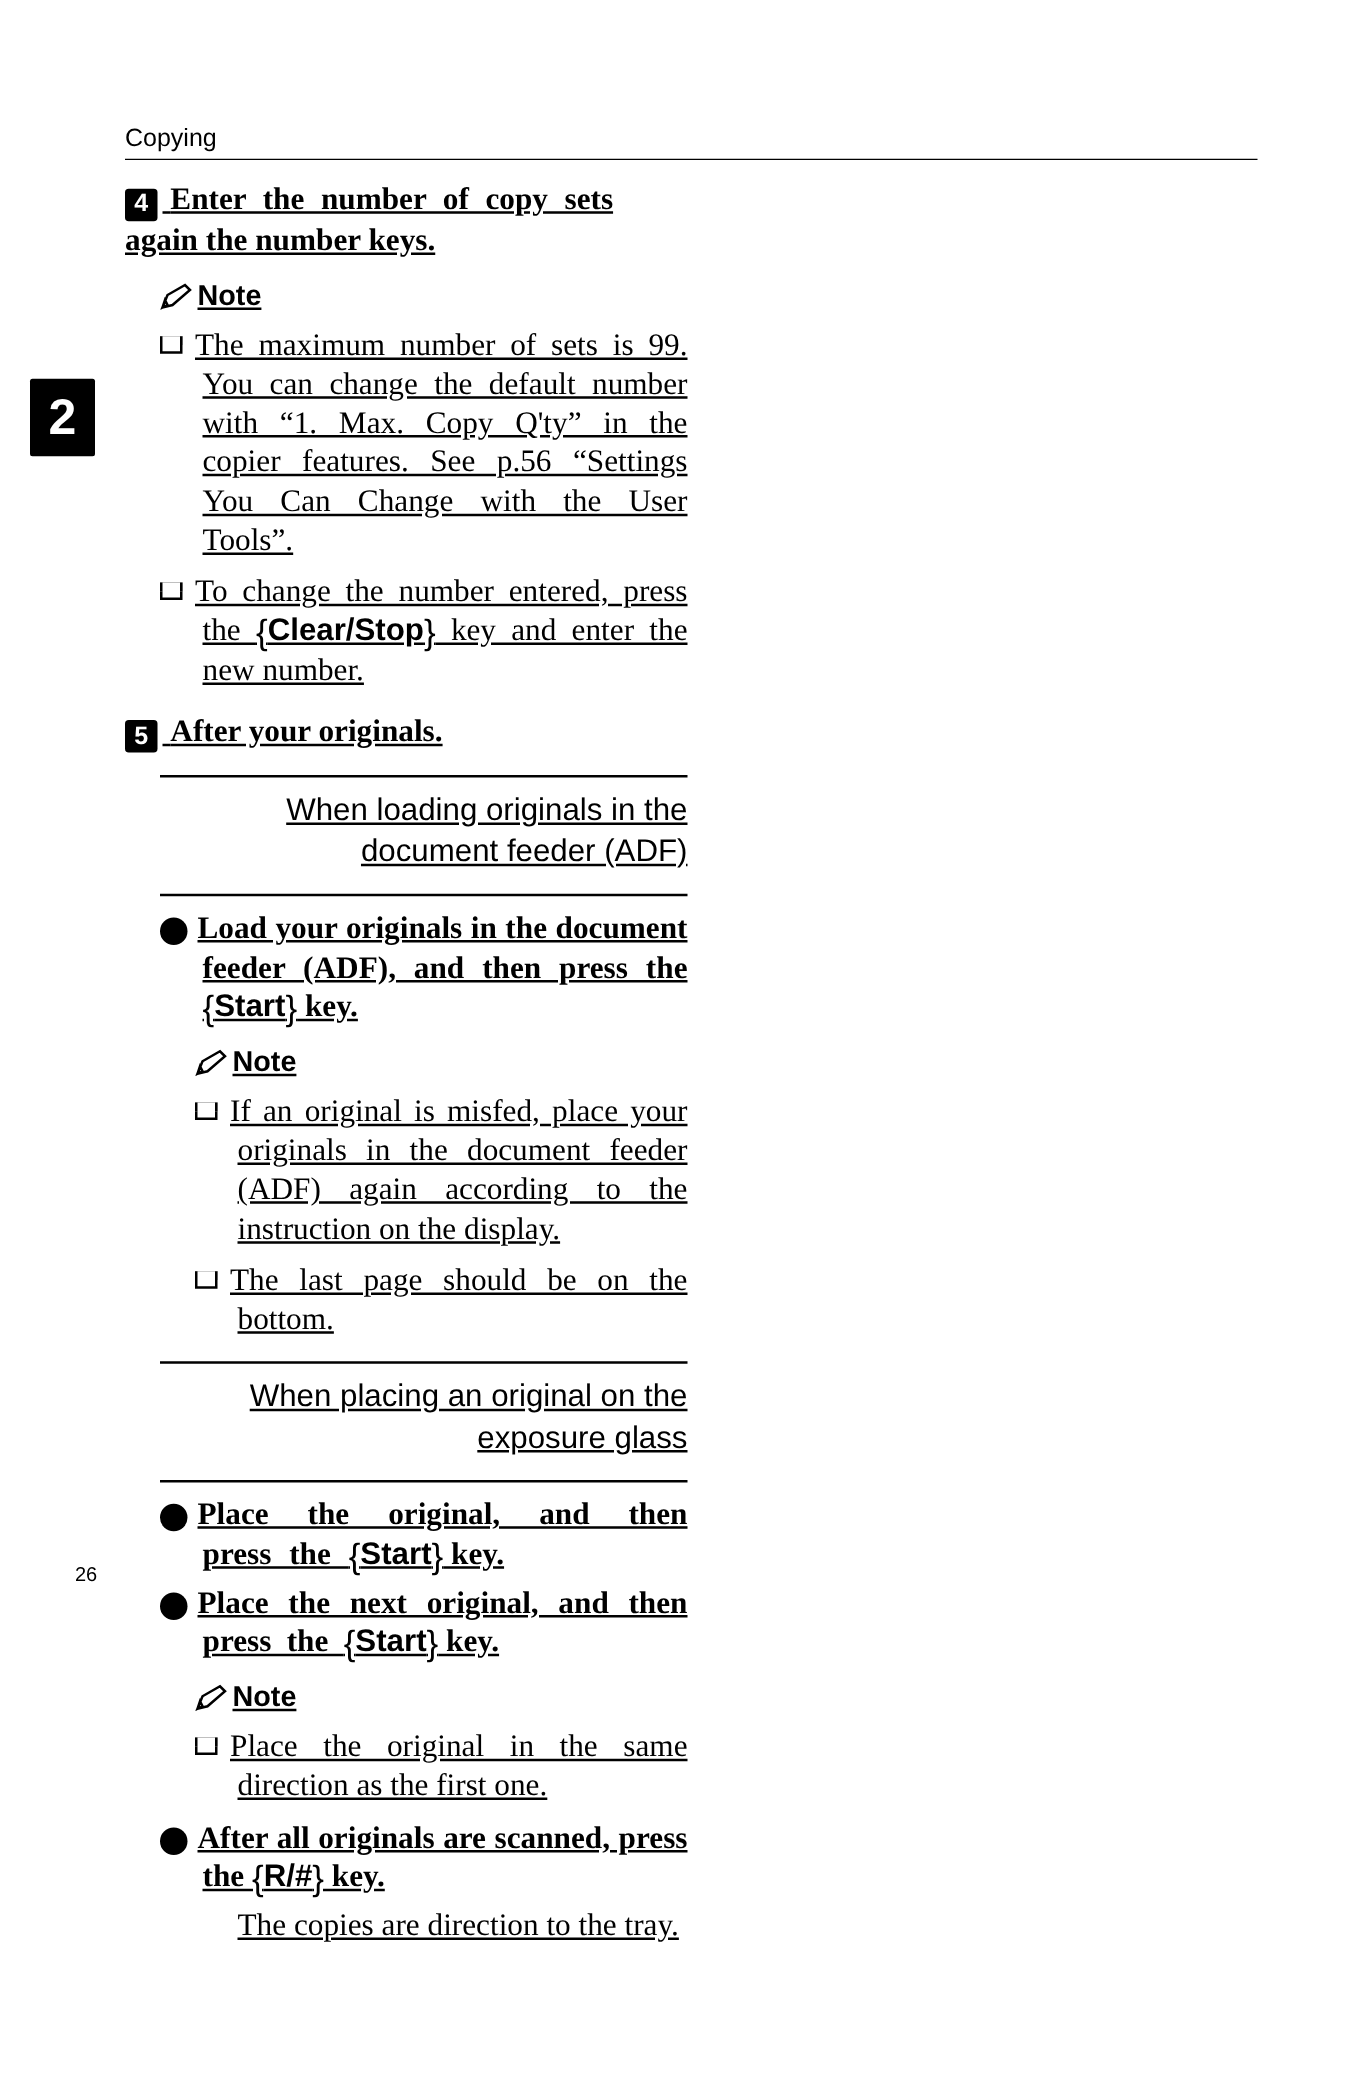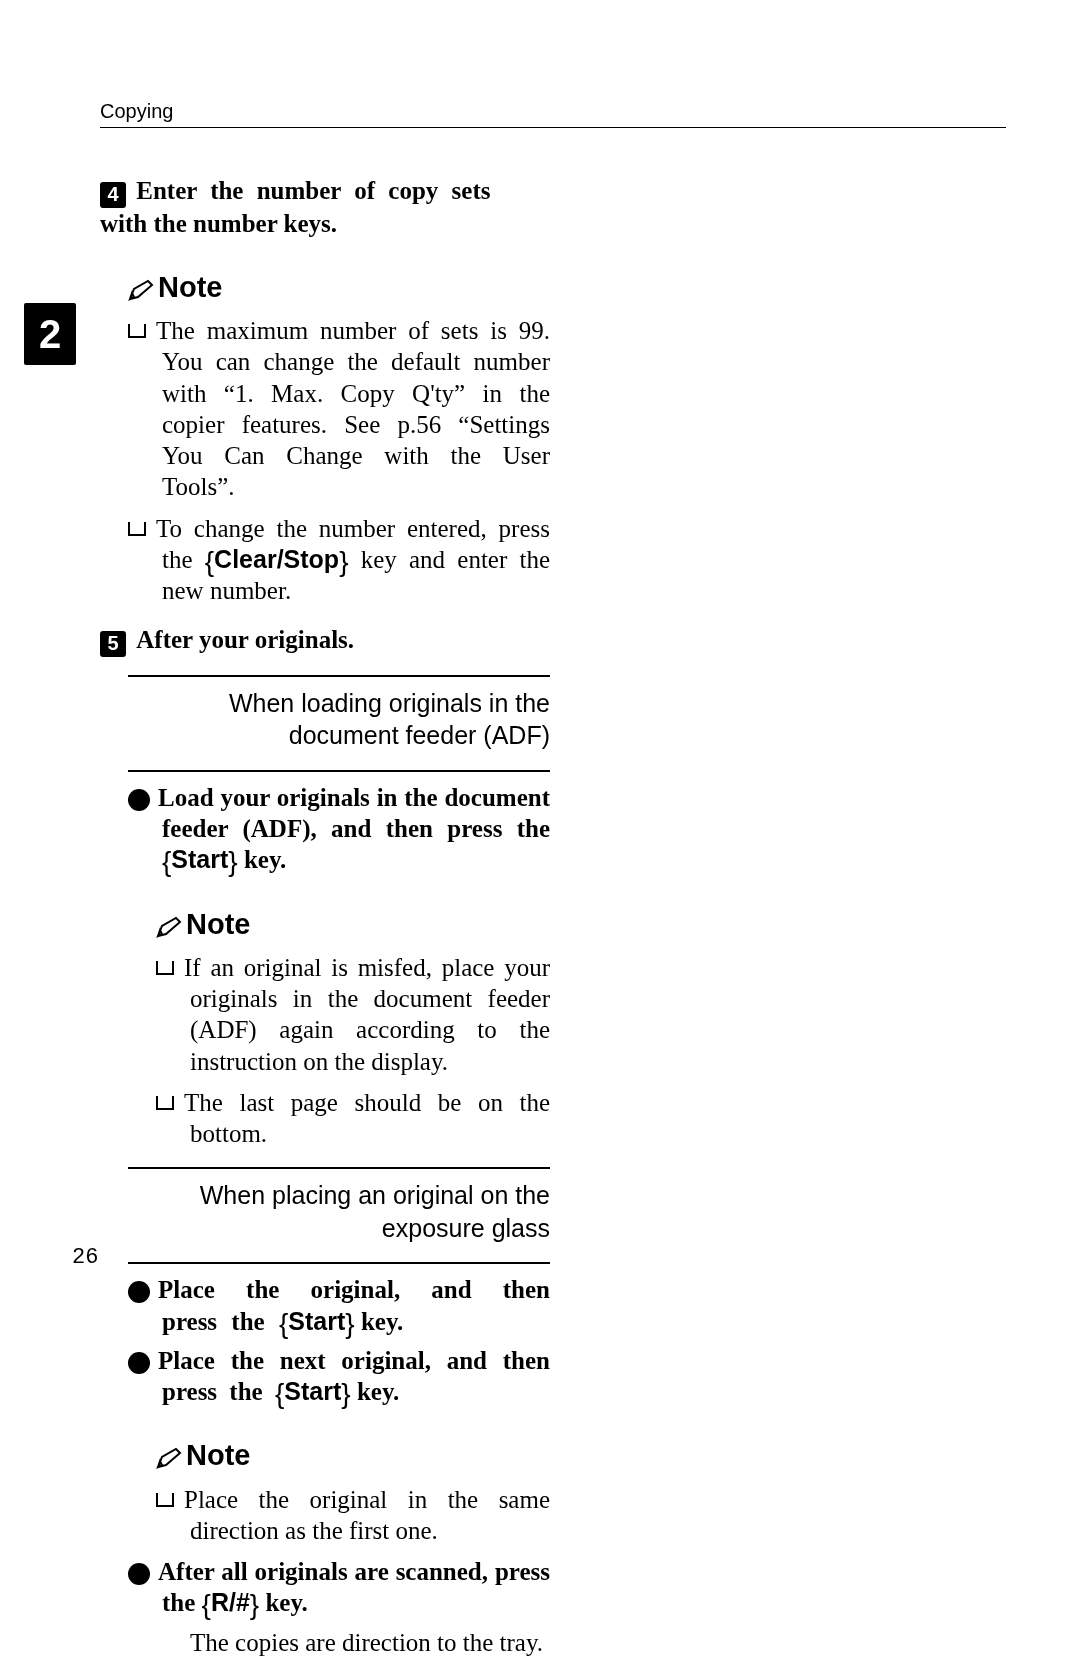--- a/index.html
+++ b/index.html
@@ -41,31 +41,32 @@
     font-size: 40px;
     font-weight: bold;
     display: flex;
     align-items: center;
     justify-content: center;
     border-radius: 2px;
   }
   .content {
     position: absolute;
     left: 100px;
-    top: 175px;
+    top: 144px;
     width: 450px;
     font-size: 25px;
     line-height: 1.25;
+    text-decoration: underline;
   }
   .pnum {
     position: absolute;
-    left: 72px;
+    left: 60px;
     bottom: 80px;
-    font-size: 22px;
-    font-family: Liberation Mono, monospace;
+    font-size: 16px;
+    font-family: Liberation Sans, sans-serif;
   }
 
   .step {
     margin-bottom: 12px;
   }
   .step-num {
     display: inline-flex;
     width: 26px;
     height: 26px;
     background: #000;
@@ -79,25 +80,25 @@
     vertical-align: -2px;
     margin-right: 4px;
   }
   .step-text {
     font-weight: bold;
   }
   .step-line { display:block; text-align: justify; }
 
   .note-hdr {
     margin-left: 28px;
-    margin-top: 30px;
+    margin-top: 14px;
     margin-bottom: 6px;
     font-family: Arial, Helvetica, sans-serif;
     font-weight: bold;
-    font-size: 29px;
+    font-size: 23px;
   }
   .pencil {
     display: inline-block;
     vertical-align: -4px;
     margin-right: 4px;
   }
   .pencil svg { width: 26px; height: 22px; }
 
   .note-item {
     margin-left: 28px;
@@ -188,21 +189,21 @@
 
   <div class="side-tab">2</div>
 
   <div class="content">
 
     <div class="step">
       <span class="step-line">
         <span class="step-num">4</span>
         <span class="step-text" style="word-spacing:7px;">Enter the number of copy sets</span>
       </span>
-      <span class="step-line step-text">with the number keys.</span>
+      <span class="step-line step-text">again the number keys.</span>
     </div>
 
     <div class="note-hdr">
       <span class="pencil">
         <svg viewBox="0 0 26 22">
             <path d="M2 20 L6 10 L20 2 L24 6 L10 18 Z M2 20 L6 18 L4 14 Z" fill="none" stroke="#000" stroke-width="2"></path>
           </svg>
       </span><span>Note</span>
     </div>
     <div class="note-item">

